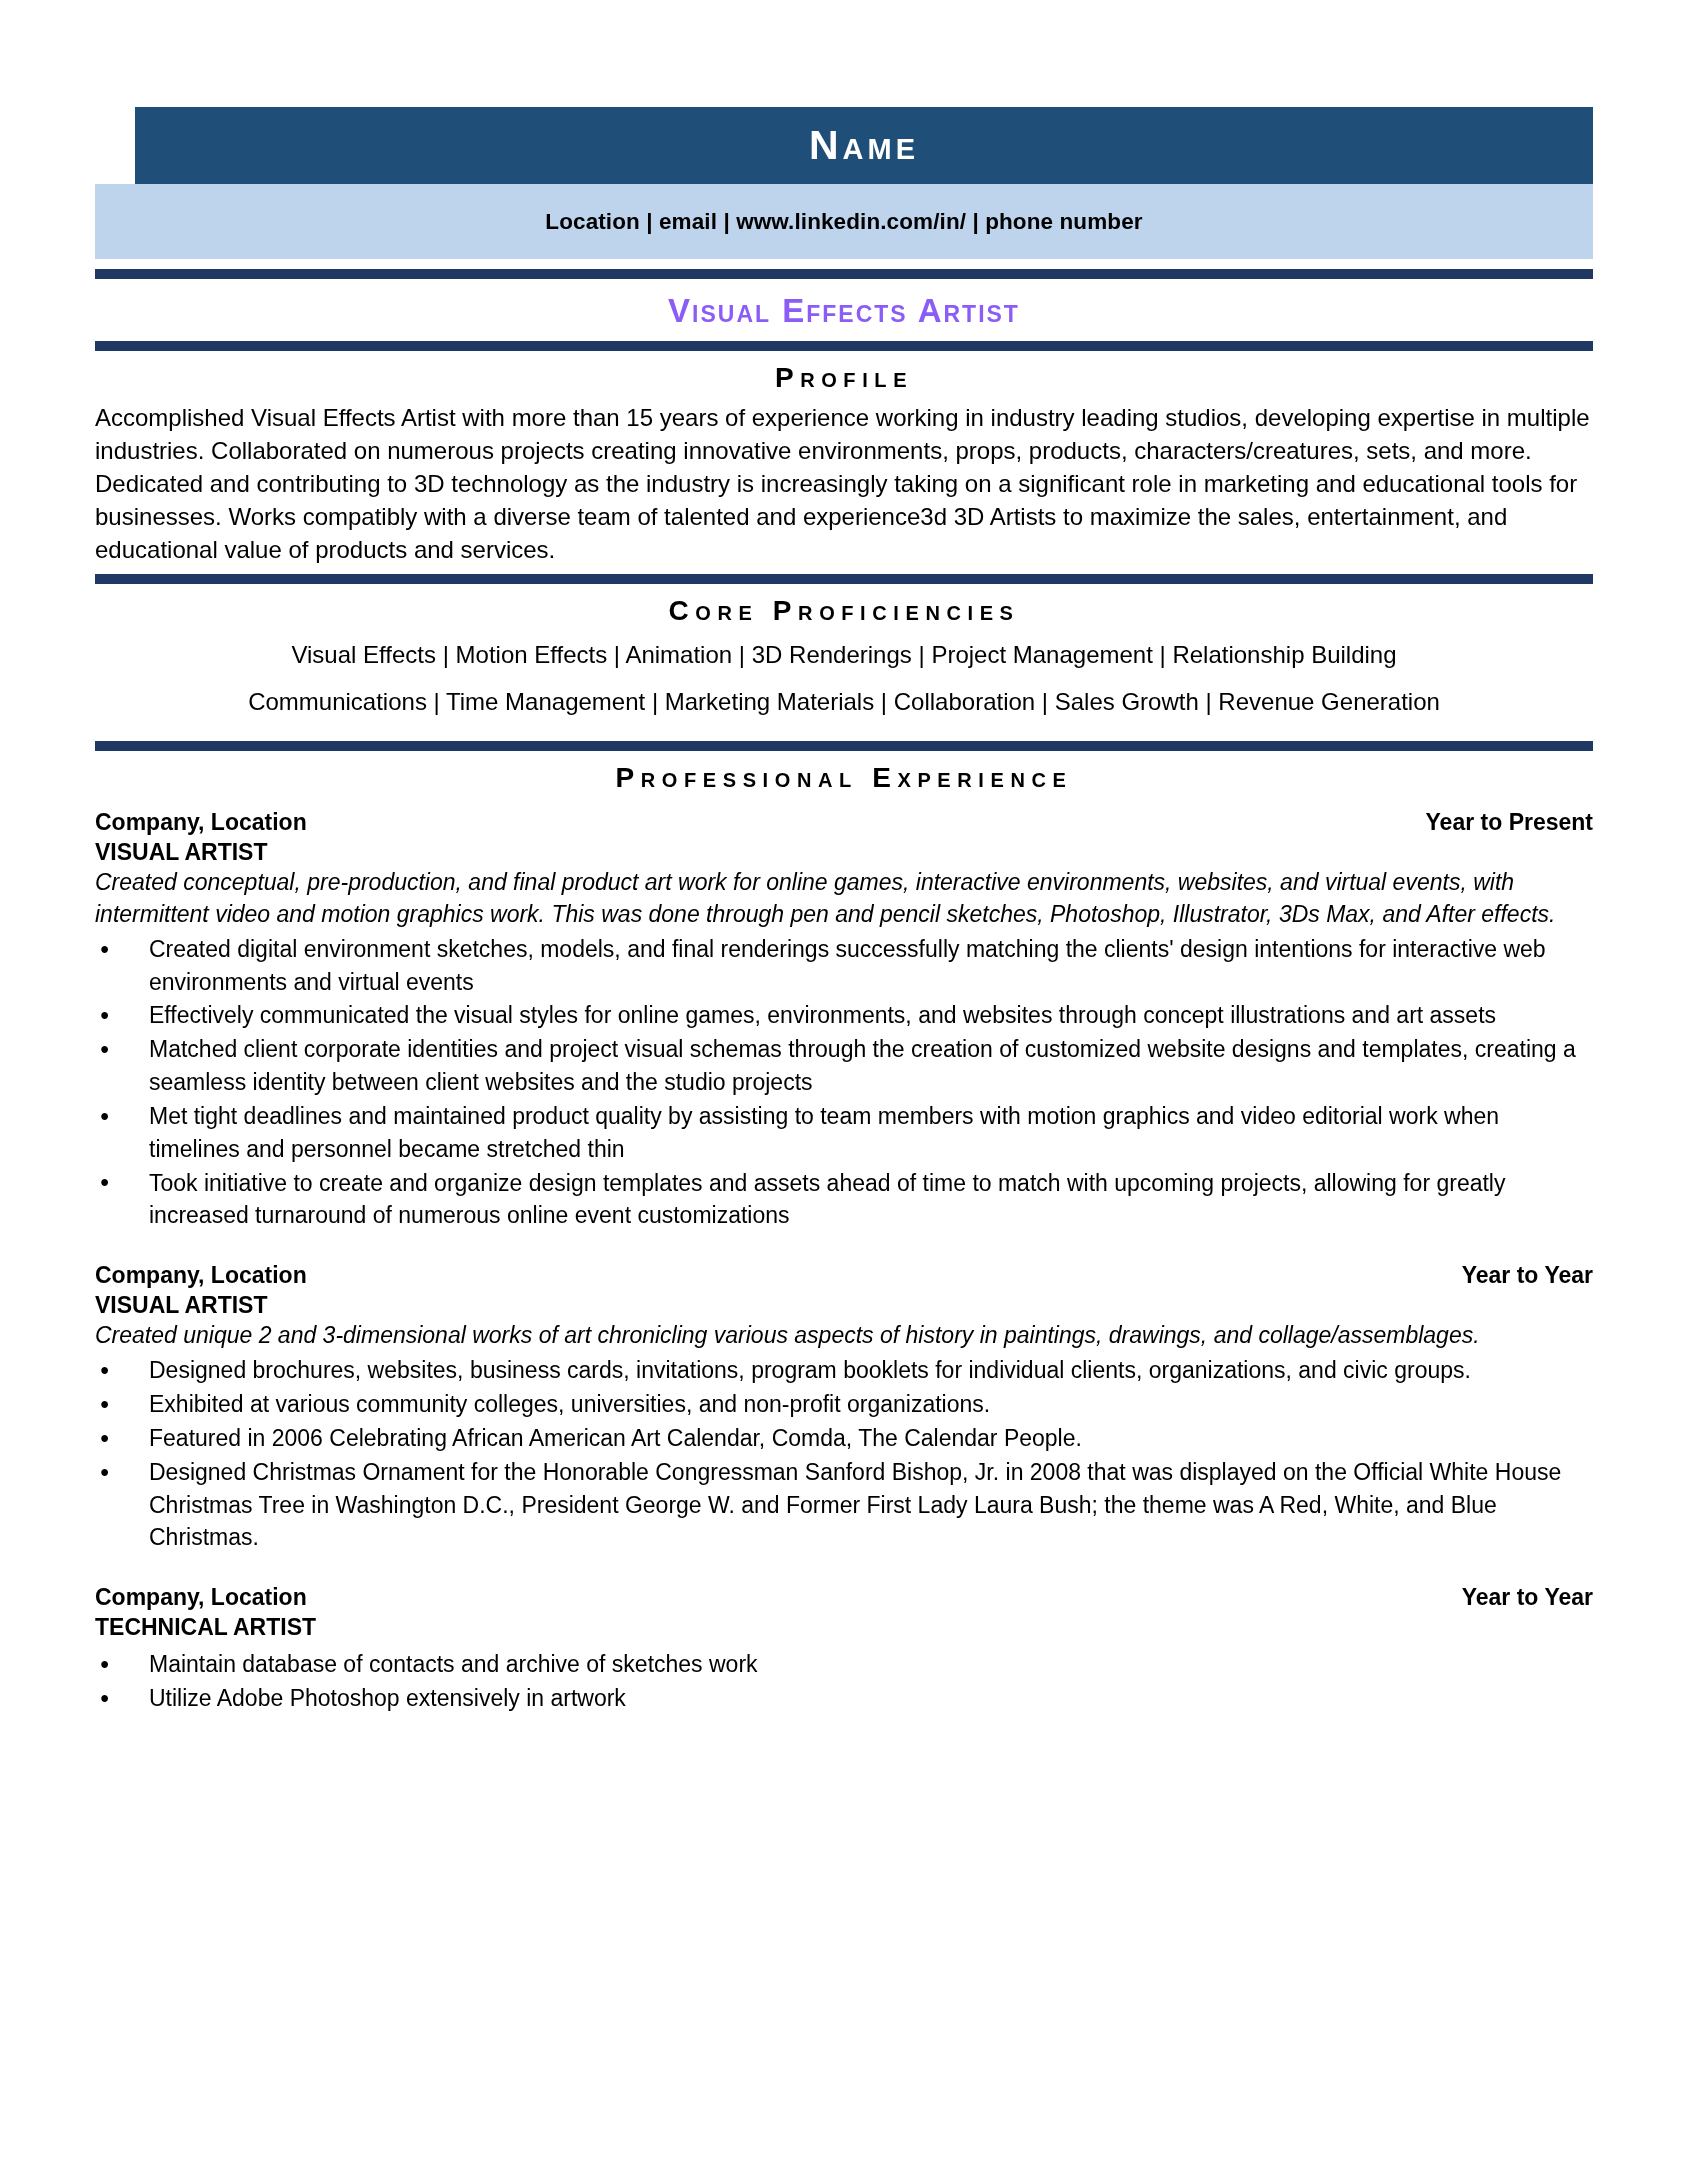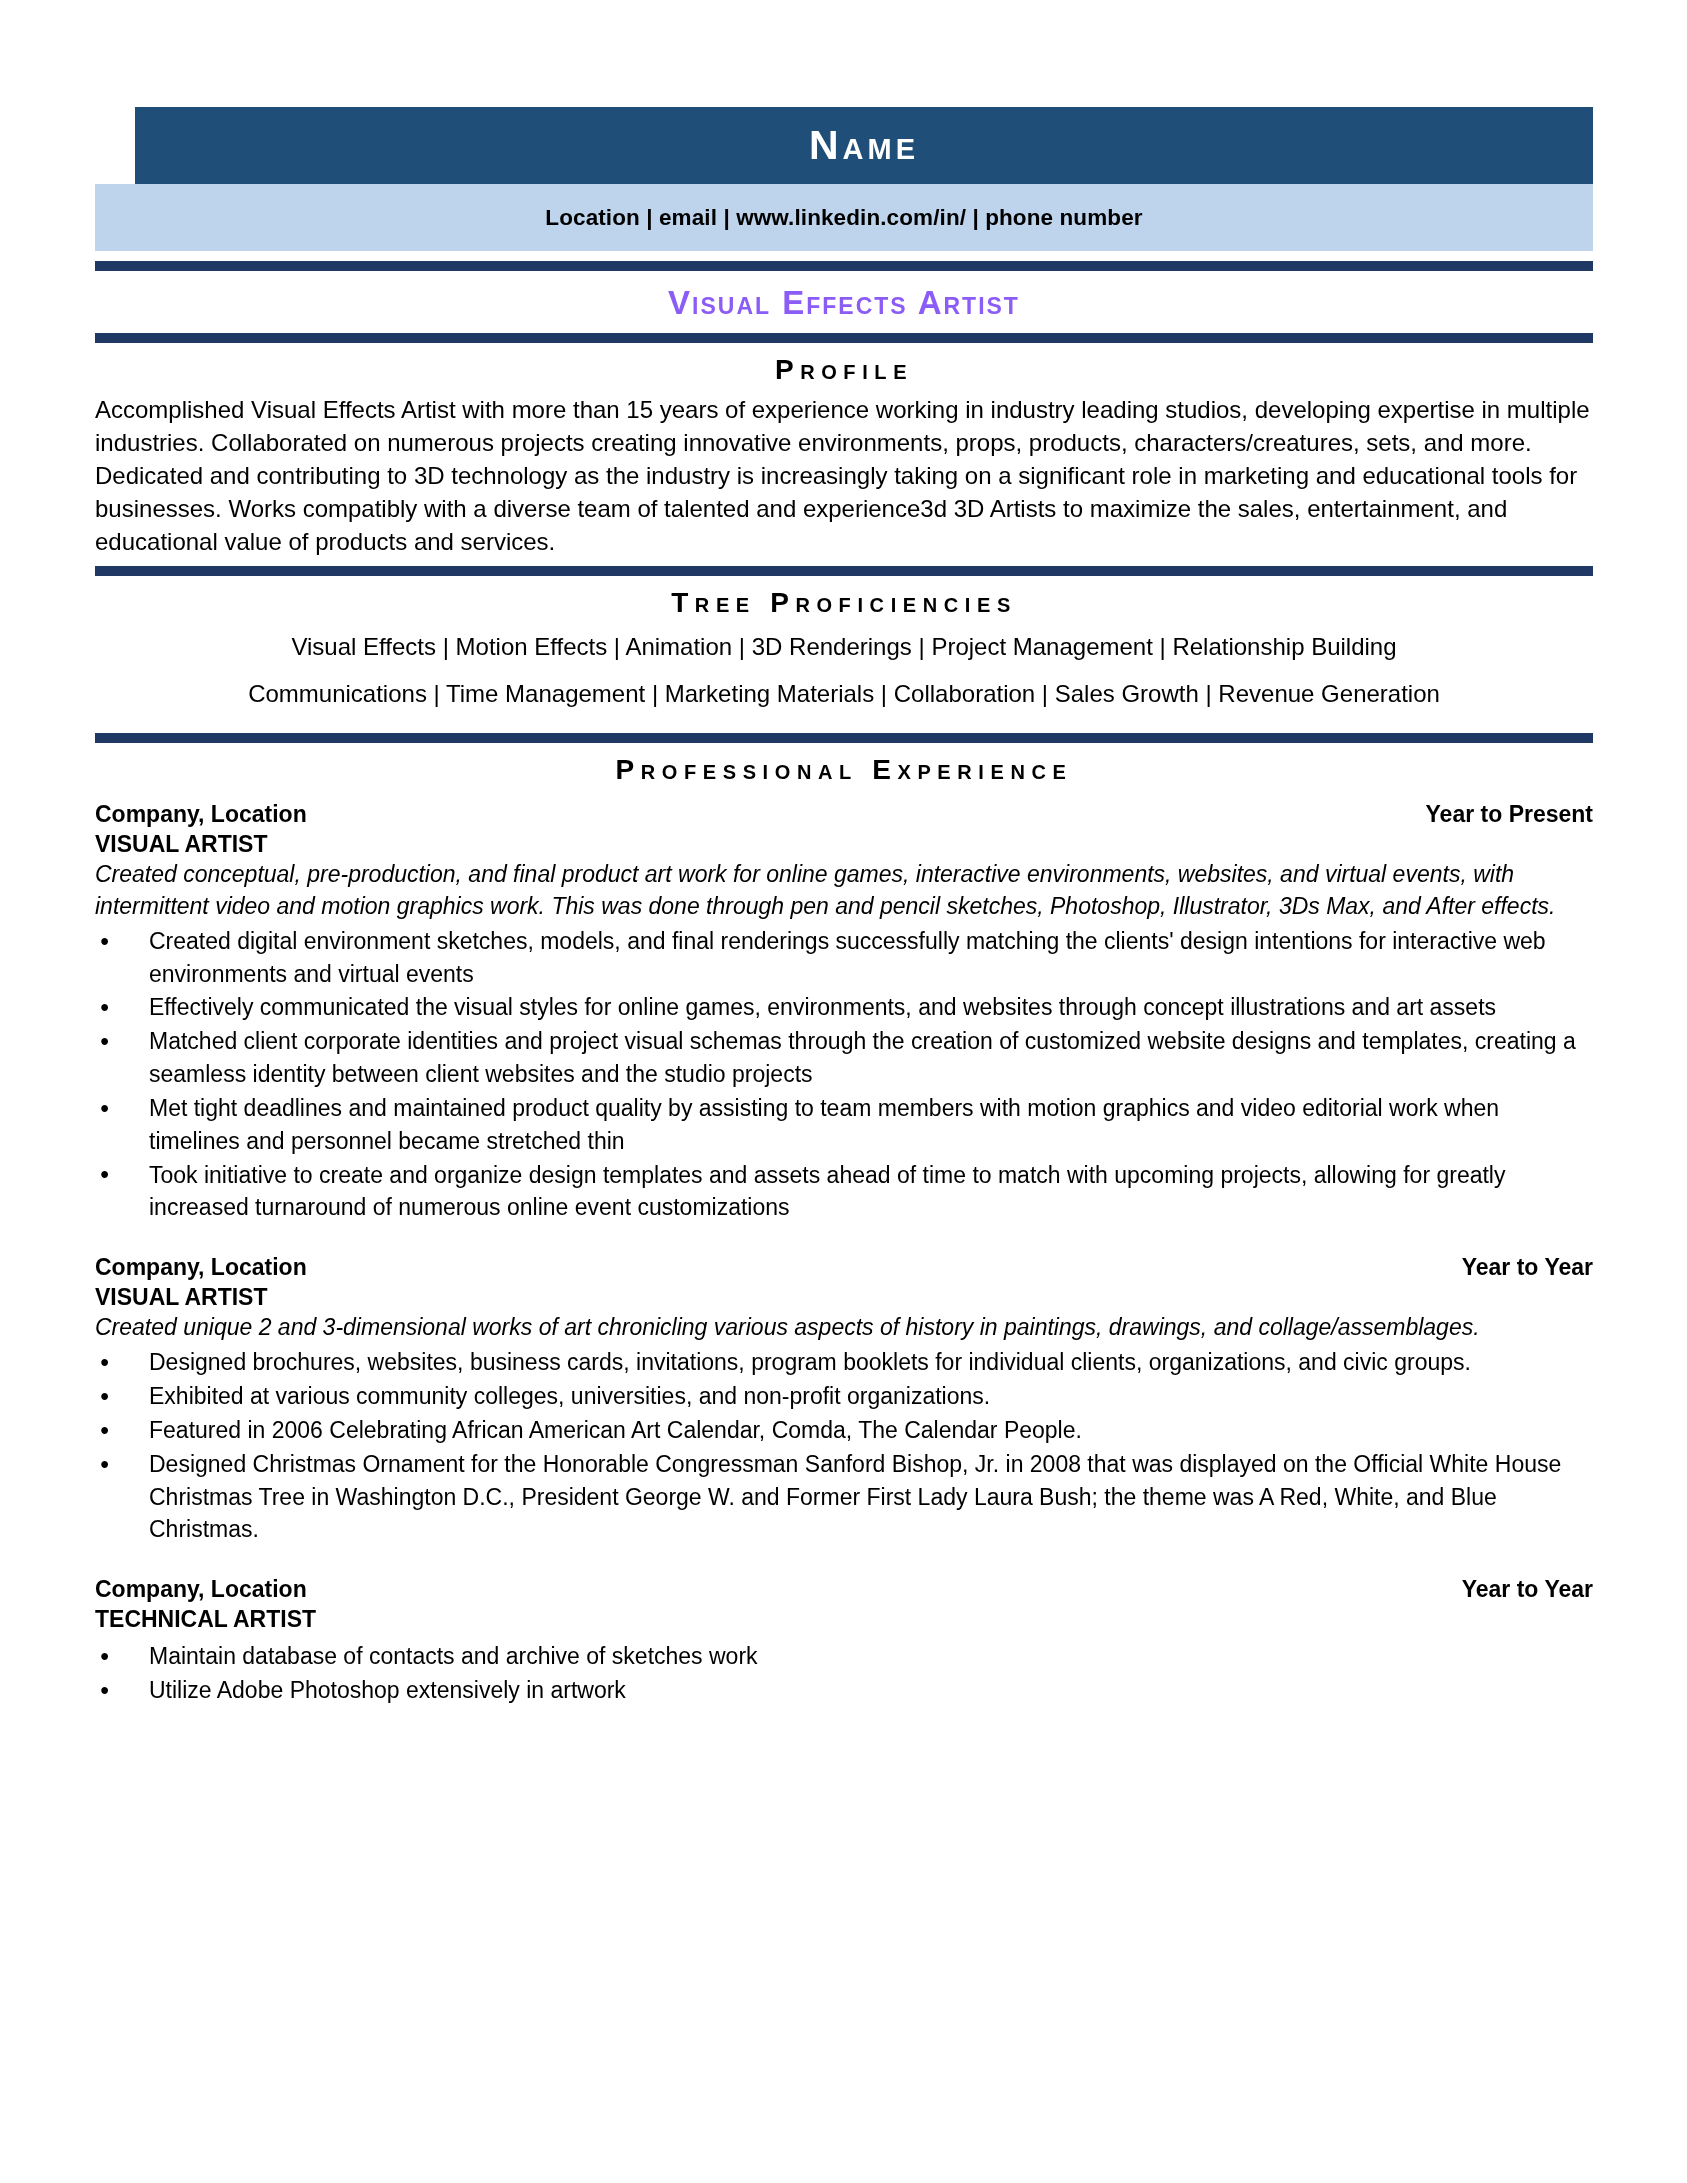--- a/index.html
+++ b/index.html
@@ -48,21 +48,21 @@
     color: #ffffff;
     font-size: 41px;
     font-weight: 700;
     font-variant: small-caps;
     letter-spacing: 4px;
     line-height: 1;
   }
 
   .contact-banner {
     background: #BDD4EC;
-    height: 67px;
+    height: 75px;
     display: flex;
     align-items: center;
     justify-content: center;
   }
   .contact-text {
     color: #000000;
     font-size: 22.5px;
     font-weight: 700;
     letter-spacing: 0.1px;
   }
@@ -185,21 +185,21 @@
 
     <div class="job-title-line">Visual Effects Artist</div>
 
     <div class="rule"></div>
 
     <div class="section-heading">Profile</div>
     <div class="profile-para">Accomplished Visual Effects Artist with more than 15 years of experience working in industry leading studios, developing expertise in multiple industries. Collaborated on numerous projects creating innovative environments, props, products, characters/creatures, sets, and more. Dedicated and contributing to 3D technology as the industry is increasingly taking on a significant role in marketing and educational tools for businesses. Works compatibly with a diverse team of talented and experience3d 3D Artists to maximize the sales, entertainment, and educational value of products and services.</div>
 
     <div class="rule"></div>
 
-    <div class="section-heading">Tree Proficiencies</div>
+    <div class="section-heading">Core Proficiencies</div>
     <div class="prof-line">Visual Effects | Motion Effects | Animation | 3D Renderings | Project Management | Relationship Building</div>
     <div class="prof-line second">Communications | Time Management | Marketing Materials | Collaboration | Sales Growth | Revenue Generation</div>
 
     <div style="height:16px;"></div>
     <div class="rule"></div>
 
     <div class="section-heading">Professional Experience</div>
 
     <div class="exp-block first">
       <div class="exp-row">

